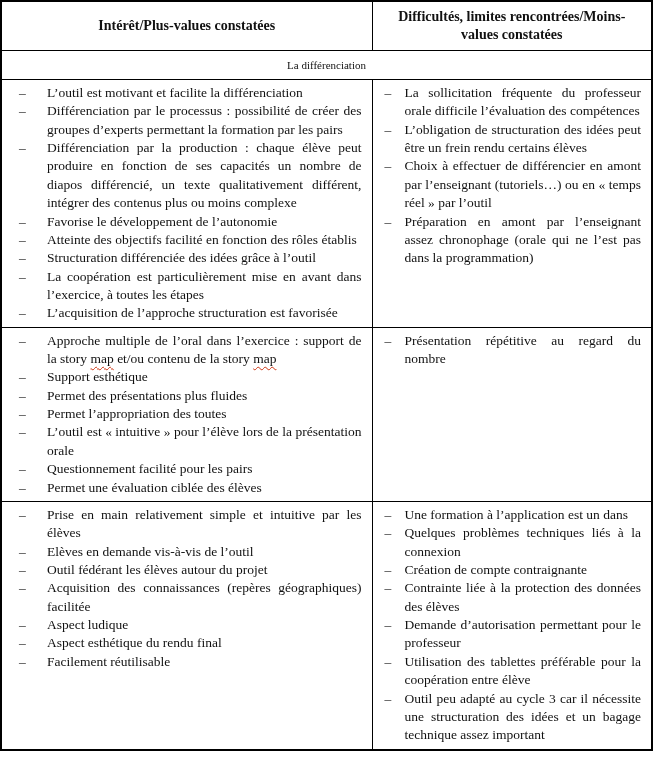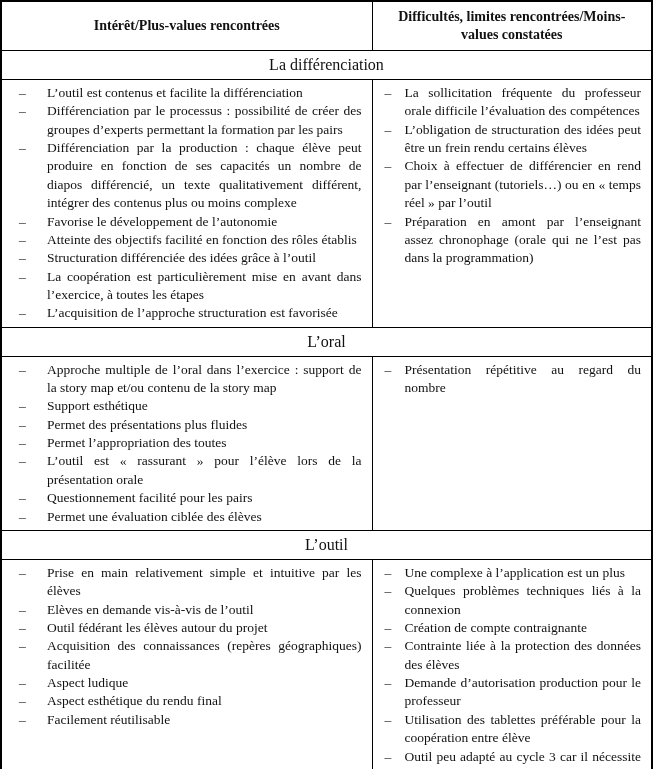--- a/index.html
+++ b/index.html
@@ -29,21 +29,21 @@
     line-height: 1.3;
     text-align: center;
     vertical-align: middle;
     height: 44px;
     padding: 2px 18px;
   }
   td.section-cell {
     border: 1px solid #000000;
     text-align: center;
     vertical-align: middle;
-    font-size: 16px;
+    font-size: 11px;
     height: 26px;
     padding: 1px 20px;
   }
   td.content-cell {
     border: 1px solid #000000;
     vertical-align: top;
     padding: 4px 6px 4px 0;
   }
   tr.content-0 td { height: 238px; }
   tr.content-1 td { height: 152px; }
@@ -66,50 +66,51 @@
   ul.dash-list li .dash {
     position: absolute;
     top: 0;
   }
   ul.dash-list li .li-text {
     display: block;
     text-align: justify;
     padding-right: 4px;
   }
   .misspelled {
+    text-decoration: underline;
     text-decoration-style: wavy;
     text-decoration-color: #cc3311;
     text-decoration-thickness: 1px;
     text-underline-offset: 3px;
   }
 </style>
 </head>
 <body>
 
 <table class="doc-table">
   <colgroup>
     <col class="col-left">
     <col class="col-right">
   </colgroup>
   <thead>
     <tr>
-      <th class="header-cell">Intérêt/Plus-values rencontrées</th>
+      <th class="header-cell">Intérêt/Plus-values constatées</th>
       <th class="header-cell">Difficultés, limites rencontrées/Moins-values constatées</th>
     </tr>
   </thead>
   <tbody>
       <tr>
         <td colspan="2" class="section-cell">La différenciation</td>
       </tr>
       <tr class="content-row content-0">
         <td class="content-cell left">
           <ul class="dash-list">
             <li>
               <span class="dash">–</span>
-              <span class="li-text">L’outil est contenus et facilite la différenciation</span>
+              <span class="li-text">L’outil est motivant et facilite la différenciation</span>
             </li>
             <li>
               <span class="dash">–</span>
               <span class="li-text">Différenciation par le processus : possibilité de créer des groupes d’experts permettant la formation par les pairs</span>
             </li>
             <li>
               <span class="dash">–</span>
               <span class="li-text">Différenciation par la production : chaque élève peut produire en fonction de ses capacités un nombre de diapos différencié, un texte qualitativement différent, intégrer des contenus plus ou moins complexe</span>
             </li>
             <li>
@@ -139,31 +140,28 @@
             <li>
               <span class="dash">–</span>
               <span class="li-text">La sollicitation fréquente du professeur orale difficile l’évaluation des compétences</span>
             </li>
             <li>
               <span class="dash">–</span>
               <span class="li-text">L’obligation de structuration des idées peut être un frein rendu certains élèves</span>
             </li>
             <li>
               <span class="dash">–</span>
-              <span class="li-text">Choix à effectuer de différencier en rend par l’enseignant (tutoriels…) ou en « temps réel » par l’outil</span>
+              <span class="li-text">Choix à effectuer de différencier en amont par l’enseignant (tutoriels…) ou en « temps réel » par l’outil</span>
             </li>
             <li>
               <span class="dash">–</span>
               <span class="li-text">Préparation en amont par l’enseignant assez chronophage (orale qui ne l’est pas dans la programmation)</span>
             </li>
           </ul>
         </td>
-      </tr>
-      <tr>
-        <td colspan="2" class="section-cell">L’oral</td>
       </tr>
       <tr class="content-row content-1">
         <td class="content-cell left">
           <ul class="dash-list">
             <li>
               <span class="dash">–</span>
               <span class="li-text">Approche multiple de l’oral dans l’exercice : support de la story <span class="misspelled">map</span> et/ou contenu de la story <span class="misspelled">map</span></span>
             </li>
             <li>
               <span class="dash">–</span>
@@ -172,43 +170,40 @@
             <li>
               <span class="dash">–</span>
               <span class="li-text">Permet des présentations plus fluides</span>
             </li>
             <li>
               <span class="dash">–</span>
               <span class="li-text">Permet l’appropriation des toutes</span>
             </li>
             <li>
               <span class="dash">–</span>
-              <span class="li-text">L’outil est « rassurant » pour l’élève lors de la présentation orale</span>
+              <span class="li-text">L’outil est « intuitive » pour l’élève lors de la présentation orale</span>
             </li>
             <li>
               <span class="dash">–</span>
               <span class="li-text">Questionnement facilité pour les pairs</span>
             </li>
             <li>
               <span class="dash">–</span>
               <span class="li-text">Permet une évaluation ciblée des élèves</span>
             </li>
           </ul>
         </td>
         <td class="content-cell right">
           <ul class="dash-list">
             <li>
               <span class="dash">–</span>
               <span class="li-text">Présentation répétitive au regard du nombre</span>
             </li>
           </ul>
         </td>
-      </tr>
-      <tr>
-        <td colspan="2" class="section-cell">L’outil</td>
       </tr>
       <tr class="content-row content-2">
         <td class="content-cell left">
           <ul class="dash-list">
             <li>
               <span class="dash">–</span>
               <span class="li-text">Prise en main relativement simple et intuitive par les élèves</span>
             </li>
             <li>
               <span class="dash">–</span>
@@ -233,37 +228,37 @@
             <li>
               <span class="dash">–</span>
               <span class="li-text">Facilement réutilisable</span>
             </li>
           </ul>
         </td>
         <td class="content-cell right">
           <ul class="dash-list">
             <li>
               <span class="dash">–</span>
-              <span class="li-text">Une complexe à l’application est un plus</span>
+              <span class="li-text">Une formation à l’application est un dans</span>
             </li>
             <li>
               <span class="dash">–</span>
               <span class="li-text">Quelques problèmes techniques liés à la connexion</span>
             </li>
             <li>
               <span class="dash">–</span>
               <span class="li-text">Création de compte contraignante</span>
             </li>
             <li>
               <span class="dash">–</span>
               <span class="li-text">Contrainte liée à la protection des données des élèves</span>
             </li>
             <li>
               <span class="dash">–</span>
-              <span class="li-text">Demande d’autorisation production pour le professeur</span>
+              <span class="li-text">Demande d’autorisation permettant pour le professeur</span>
             </li>
             <li>
               <span class="dash">–</span>
               <span class="li-text">Utilisation des tablettes préférable pour la coopération entre élève</span>
             </li>
             <li>
               <span class="dash">–</span>
               <span class="li-text">Outil peu adapté au cycle 3 car il nécessite une structuration des idées et un bagage technique assez important</span>
             </li>
           </ul>

